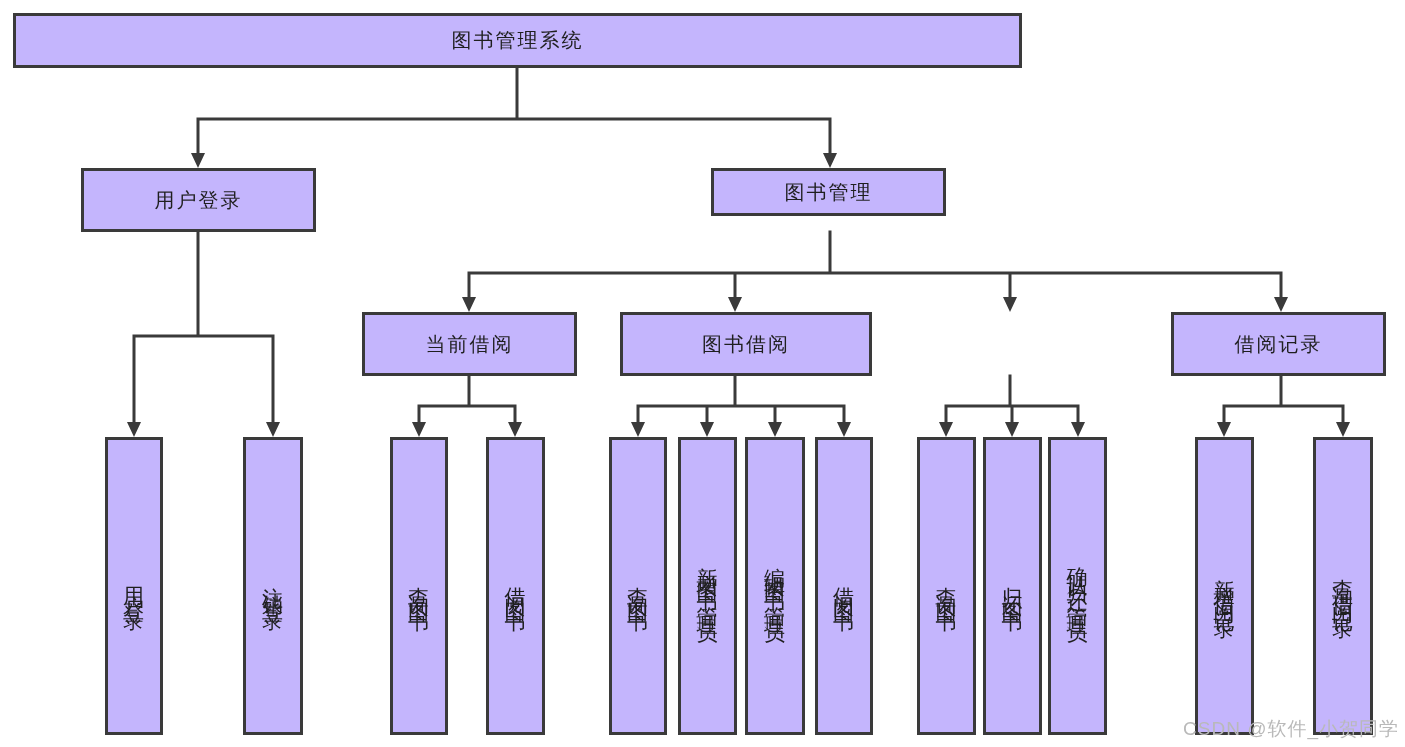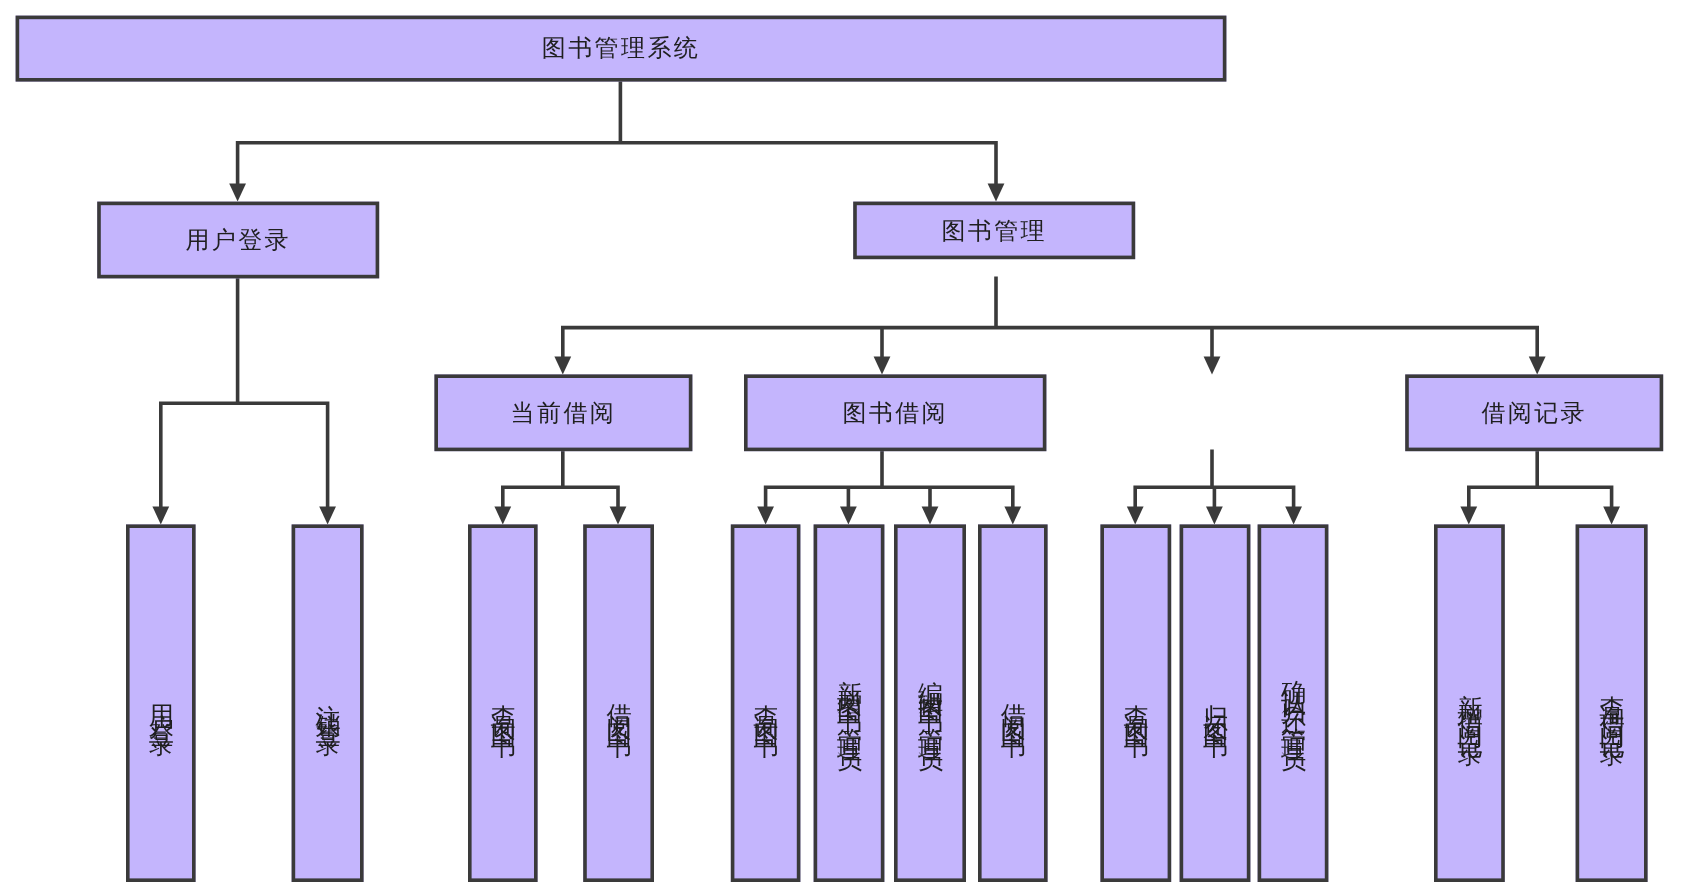--- a/index.html
+++ b/index.html
@@ -159,14 +159,15 @@
     <span class="vtext">确认归还（管理员）</span>
   </div>
 
   <div class="box leaf" style="left:1195px; top:437px; width:59px; height:298px;">
     <span class="vtext">新增借阅记录</span>
   </div>
   <div class="box leaf" style="left:1313px; top:437px; width:60px; height:298px;">
     <span class="vtext">查询借阅记录</span>
   </div>
 
+  <div class="watermark">CSDN @软件_小贺同学</div>
 
 </div>
 
 </body></html>

